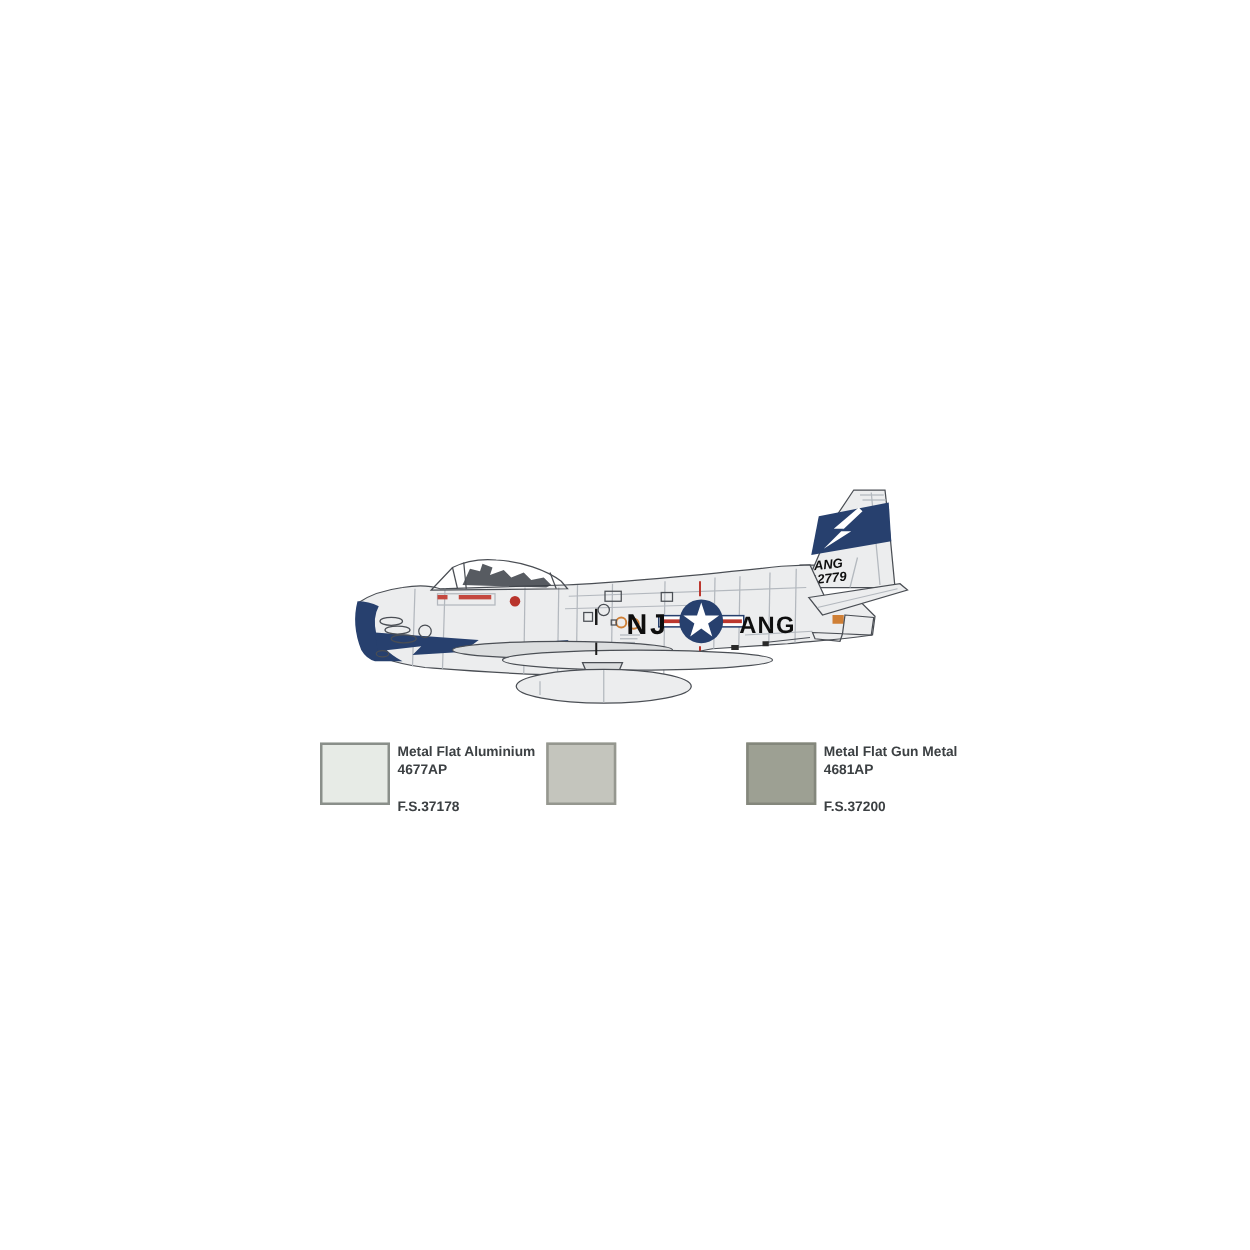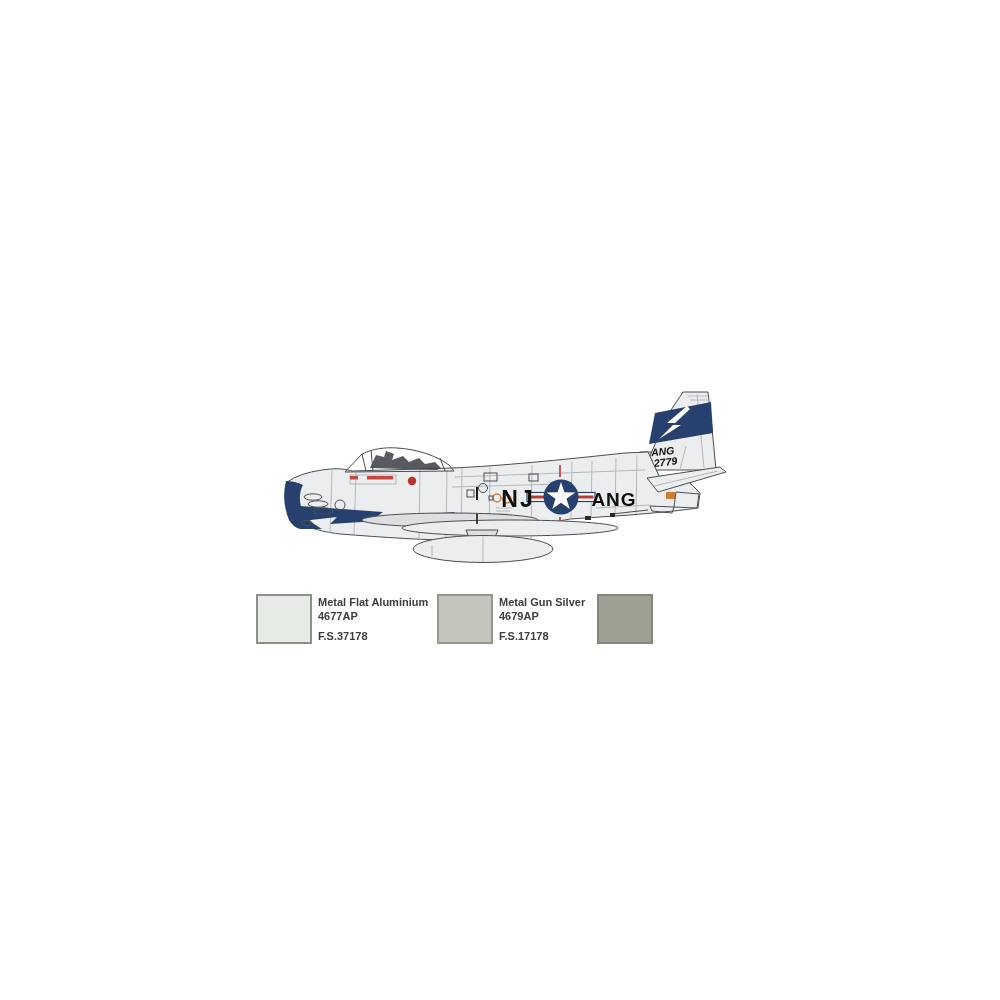--- a/index.html
+++ b/index.html
@@ -6,21 +6,21 @@
   .canvas{position:relative;width:1000px;height:1000px;background:#fff;overflow:hidden;
           font-family:"Liberation Sans",sans-serif;}
   .title-row{position:absolute;top:360px;left:0;width:1000px;text-align:center;
              font-style:italic;font-size:13.5px;letter-spacing:.2px;color:#2e2f31;}
   .title-row sup{font-size:8px;}
   .art{position:absolute;top:0;left:0;}
   
   .palette{position:absolute;top:12px;left:0;width:836px;height:1000px;}
   .swatch-box{position:absolute;top:582px;width:56px;height:50px;border:2px solid #8a8f8a;box-sizing:border-box;}
   .swatch-label{position:absolute;top:583px;font-size:11px;line-height:14px;color:#3c4043;font-weight:600;}
-  .swatch-label .fs{margin-top:6px;}
+  .swatch-label .fs{margin-top:16px;}
   
   .ol{stroke:var(--c-outline);stroke-width:1;fill:none;}
   .body{fill:var(--c-body);stroke:var(--c-outline);stroke-width:1;}
   .shade{fill:var(--c-body_shade);stroke:var(--c-outline);stroke-width:1;}
   .navy{fill:var(--c-navy);}
   .pl{stroke:var(--c-panel_line);stroke-width:1;fill:none;}
   .redln{stroke:var(--c-red);stroke-width:1.6;fill:none;}
   .txt{fill:#0e0e0e;font-family:"Liberation Sans",sans-serif;font-weight:bold;}
 </style>
 </head>
@@ -161,22 +161,22 @@
   <div class="palette">
 
     <div class="swatch-box" style="left: 256px; background: rgb(231, 235, 230); border-color: rgb(138, 143, 138);"></div>
     <div class="swatch-label" style="left:318px">
       <div>Metal Flat Aluminium</div>
       <div>4677AP</div>
       <div class="fs">F.S.37178</div>
     </div>
 
     <div class="swatch-box" style="left: 437px; background: rgb(196, 197, 189); border-color: rgb(149, 151, 143);"></div>
-    <div class="swatch-label" style="left:499px">
-      <div>Metal Gun Silver</div>
-      <div>4679AP</div>
-      <div class="fs">F.S.17178</div>
-    </div>
 
     <div class="swatch-box" style="left: 597px; background: rgb(157, 160, 147); border-color: rgb(132, 135, 124);"></div>
+    <div class="swatch-label" style="left:659px">
+      <div>Metal Flat Gun Metal</div>
+      <div>4681AP</div>
+      <div class="fs">F.S.37200</div>
+    </div>
 
   </div>
 </div>
 
 </body></html>

